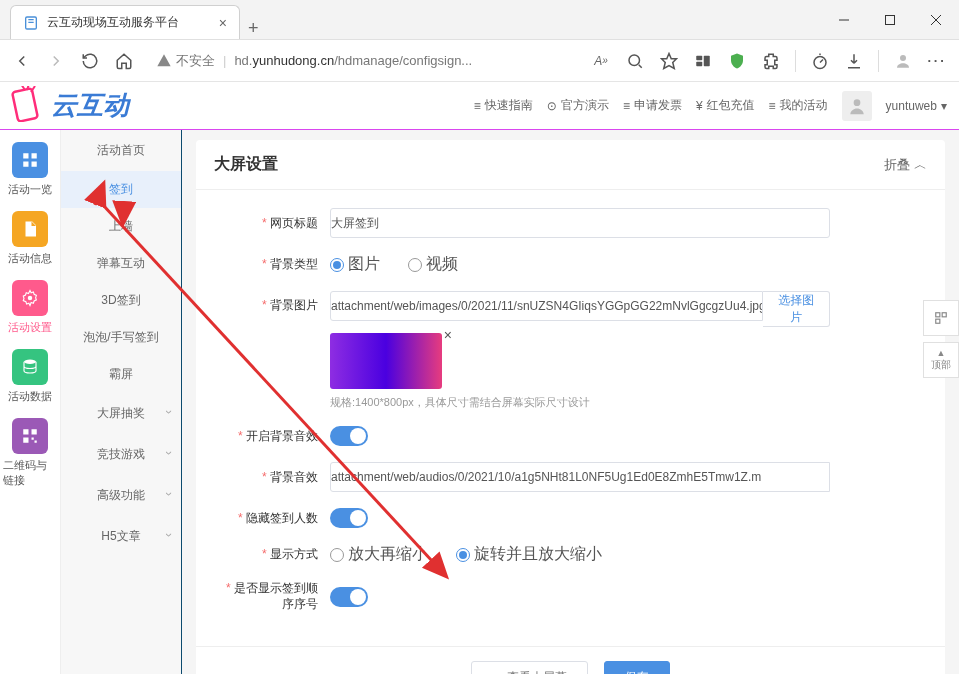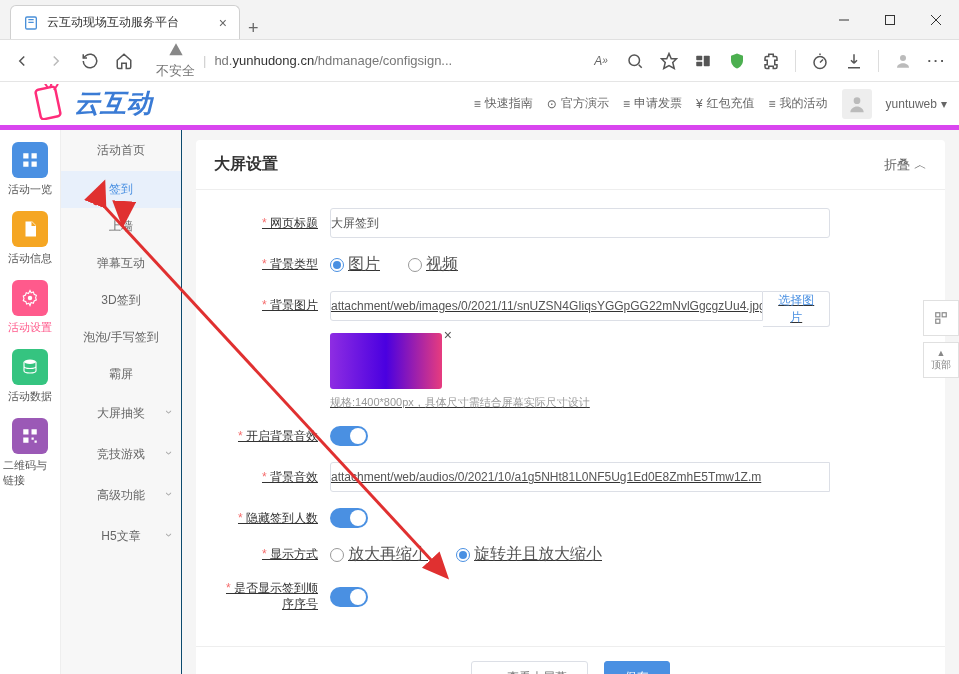--- a/index.html
+++ b/index.html
@@ -13,28 +13,28 @@
 .tab-close { color: #666; font-size: 14px; cursor: pointer; }
 .tab-plus { margin-left: 8px; color: #666; font-size: 18px; cursor: pointer; }
 .window-controls { position: absolute; right: 0; top: 0; display: flex; height: 40px; }
 .win-btn { width: 46px; display: flex; align-items: center; justify-content: center; color: #333; font-size: 14px; }
 .win-btn svg { width: 12px; height: 12px; }
 
 .browser-bar { height: 42px; background: #fff; border-bottom: 1px solid #e5e5e5; display: flex; align-items: center; padding: 0 12px; gap: 14px; }
 .nav-ico { color: #555; display: flex; align-items: center; justify-content: center; width: 20px; height: 20px; }
 .nav-ico svg { width: 18px; height: 18px; }
 .url-area { flex: 1; display: flex; align-items: center; gap: 8px; font-size: 13px; color: #666; padding-left: 8px; }
-.url-warn { color: #777; display: flex; align-items: center; gap: 4px; flex-direction: column; }
+.url-warn { color: #777; display: flex; align-items: center; gap: 4px; }
 .url-text { color: #777; }
 .url-domain { color: #333; }
 .toolbar-right { display: flex; gap: 14px; align-items: center; }
 .sep { width: 1px; height: 22px; background: #ddd; }
 
 
-.app-header { height: 48px; display: flex; align-items: center; padding: 0 12px 0 30px; border-bottom: 5px solid #d946ef; }
+.app-header { height: 48px; display: flex; align-items: center; padding: 0 12px 0 7px; border-bottom: 1px solid #d946ef; }
 .logo { display: flex; align-items: center; gap: 4px; }
 .logo-icon svg { width: 40px; height: 36px; }
 .logo-text { font-size: 26px; font-weight: 600; color: #3a7bd5; font-style: italic; }
 .header-nav { margin-left: auto; display: flex; gap: 14px; align-items: center; font-size: 12px; color: #666; }
 .header-nav span { display: inline-flex; gap: 4px; align-items: center; }
 .avatar { width: 30px; height: 30px; background: #eee; border-radius: 3px; display: flex; align-items: center; justify-content: center; }
 .avatar svg { width: 20px; height: 20px; fill: #bbb; }
 .username { color: #666; }
 
 
@@ -59,21 +59,21 @@
 .sub-item.sub-child { background: transparent; padding: 10px 10px; color: #666; }
 .sub-item.sub-child.active { background: #e8f0fb; color: #4a90e2; }
 
 
 .content { flex: 1; background: #f5f5f5; padding: 10px 14px; overflow-y: auto; position: relative; }
 .panel { background: #fff; border-radius: 4px; }
 .panel-header { display: flex; align-items: center; justify-content: space-between; padding: 14px 18px; border-bottom: 1px solid #eee; }
 .panel-title { font-size: 16px; font-weight: 600; color: #333; }
 .collapse-btn { font-size: 13px; color: #666; display: flex; align-items: center; gap: 4px; }
 
-.form { padding: 18px 24px 8px 24px; text-decoration: underline; }
+.form { padding: 18px 24px 8px 24px; }
 .form-row { display: flex; align-items: center; margin-bottom: 16px; }
 .form-label { width: 110px; text-align: right; font-size: 12px; color: #333; padding-right: 12px; }
 .form-label::before { content: '* '; color: #f56c6c; }
 .form-control { flex: 1; max-width: 500px; }
 .input { width: 100%; height: 30px; border: 1px solid #dcdfe6; border-radius: 3px; padding: 0 0; font-size: 12px; color: #555; }
 .input-group { display: flex; }
 .input-group .input { border-radius: 3px 0 0 3px; }
 .input-group .btn-addon { border: 1px solid #dcdfe6; border-left: none; border-radius: 0 3px 3px 0; padding: 0 12px; font-size: 12px; color: #4a90e2; background: #fff; cursor: pointer; }
 
 .radio-group { display: flex; gap: 28px; align-items: center; font-size: 16px; color: #555; }

